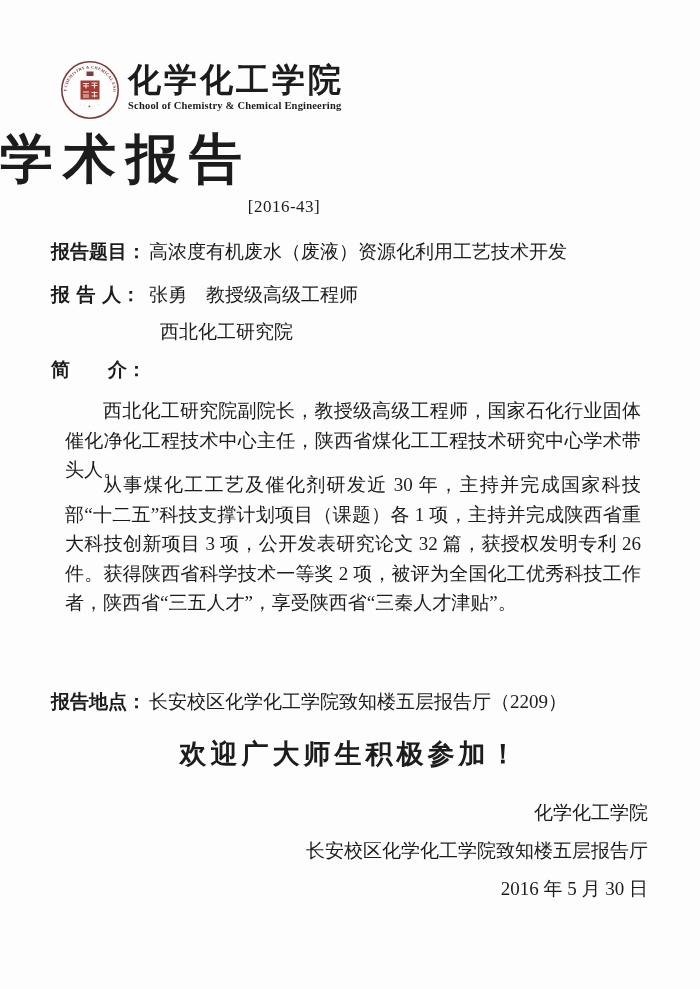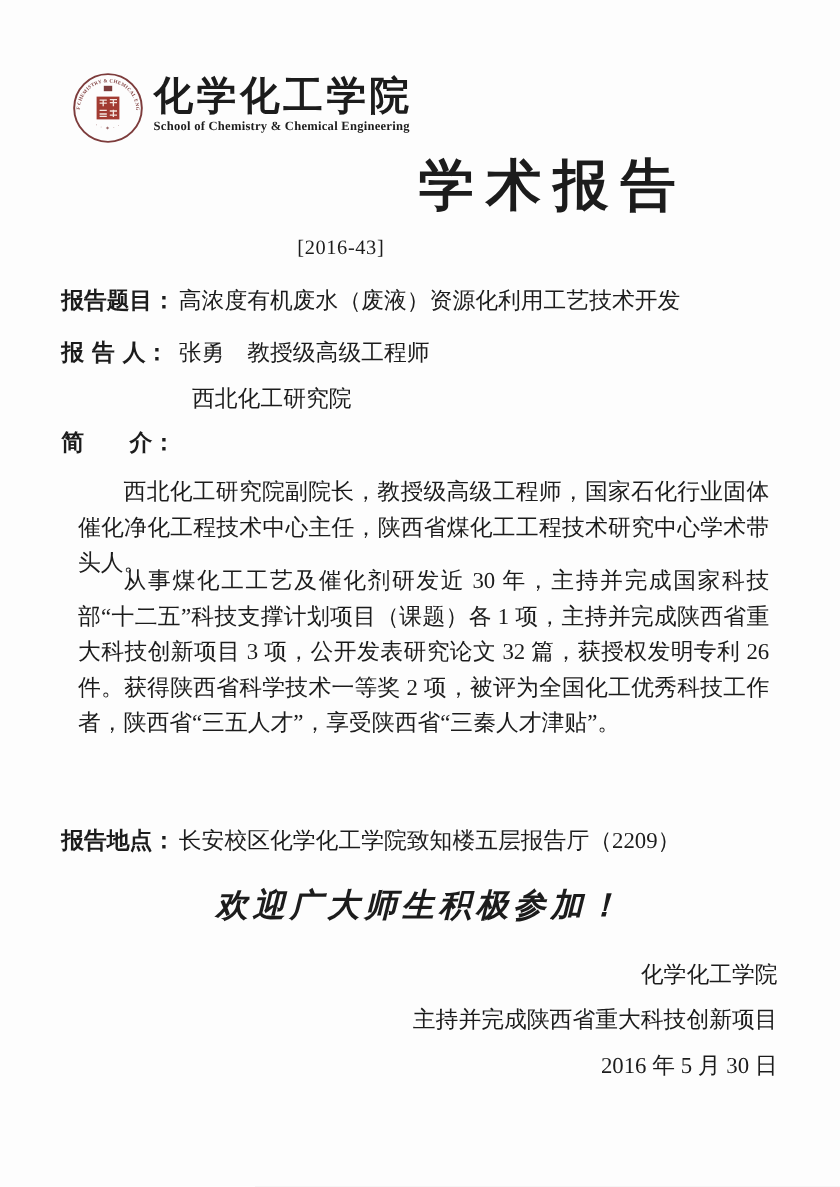--- a/index.html
+++ b/index.html
@@ -20,21 +20,21 @@
     font-size:33px;font-weight:700;letter-spacing:3px;line-height:36px;
     font-family:"DejaVu Serif","Liberation Serif",serif;
   }
   .dept-en{
     font-size:10.5px;font-weight:700;letter-spacing:0.2px;margin-top:2px;
     font-family:"Liberation Serif","DejaVu Serif",serif;
   }
   
   .title{
     position:absolute;left:0;top:124px;width:573px;margin:0;
-    text-align:right;font-size:46px;font-weight:800;letter-spacing:10px;
+    text-align:left;font-size:53px;font-weight:800;letter-spacing:10px;
     font-family:"DejaVu Serif","Liberation Serif",serif;
   }
   .issue{
     position:absolute;left:0;top:197px;width:568px;
     text-align:center;font-size:17px;letter-spacing:0.5px;
   }
   
   .field{position:absolute;left:51px;width:575px;font-size:19px;line-height:24px;}
   .field .label{
     display:inline-block;min-width:95px;font-weight:700;
@@ -50,21 +50,21 @@
     position:absolute;left:65px;width:576px;margin:0;
     font-size:19px;line-height:29.5px;text-align:justify;text-indent:2em;
   }
   .p1{top:396px;}
   .p2{top:470px;}
   .f-time{top:651px;}
   .f-place{top:689px;}
   
   .welcome{
     position:absolute;left:0;top:736px;width:700px;margin:0;
-    text-align:center;font-size:27px;font-weight:800;font-style:italic;
+    text-align:center;font-size:27px;font-weight:800;
     letter-spacing:4px;
     font-family:"DejaVu Serif","Liberation Serif",serif;
   }
   
   .footer{
     position:absolute;left:0;top:794px;width:648px;
     text-align:right;font-size:19px;line-height:38px;
   }
 </style>
 </head>
@@ -121,17 +121,17 @@
   <p class="intro-p p2">从事煤化工工艺及催化剂研发近 30 年，主持并完成国家科技部“十二五”科技支撑计划项目（课题）各 1 项，主持并完成陕西省重大科技创新项目 3 项，公开发表研究论文 32 篇，获授权发明专利 26 件。获得陕西省科学技术一等奖 2 项，被评为全国化工优秀科技工作者，陕西省“三五人才”，享受陕西省“三秦人才津贴”。</p>
 
   <div class="field f-place">
     <span class="label">报告地点：</span><span class="value">长安校区化学化工学院致知楼五层报告厅（2209）</span>
   </div>
 
   <p class="welcome">欢迎广大师生积极参加！</p>
 
   <div class="footer">
     <div>化学化工学院</div>
-    <div>主持并完成陕西省重大科技创新项目</div>
+    <div>长安校区化学化工学院致知楼五层报告厅</div>
     <div>2016 年 5 月 30 日</div>
   </div>
 
 </div>
 
 </body></html>

